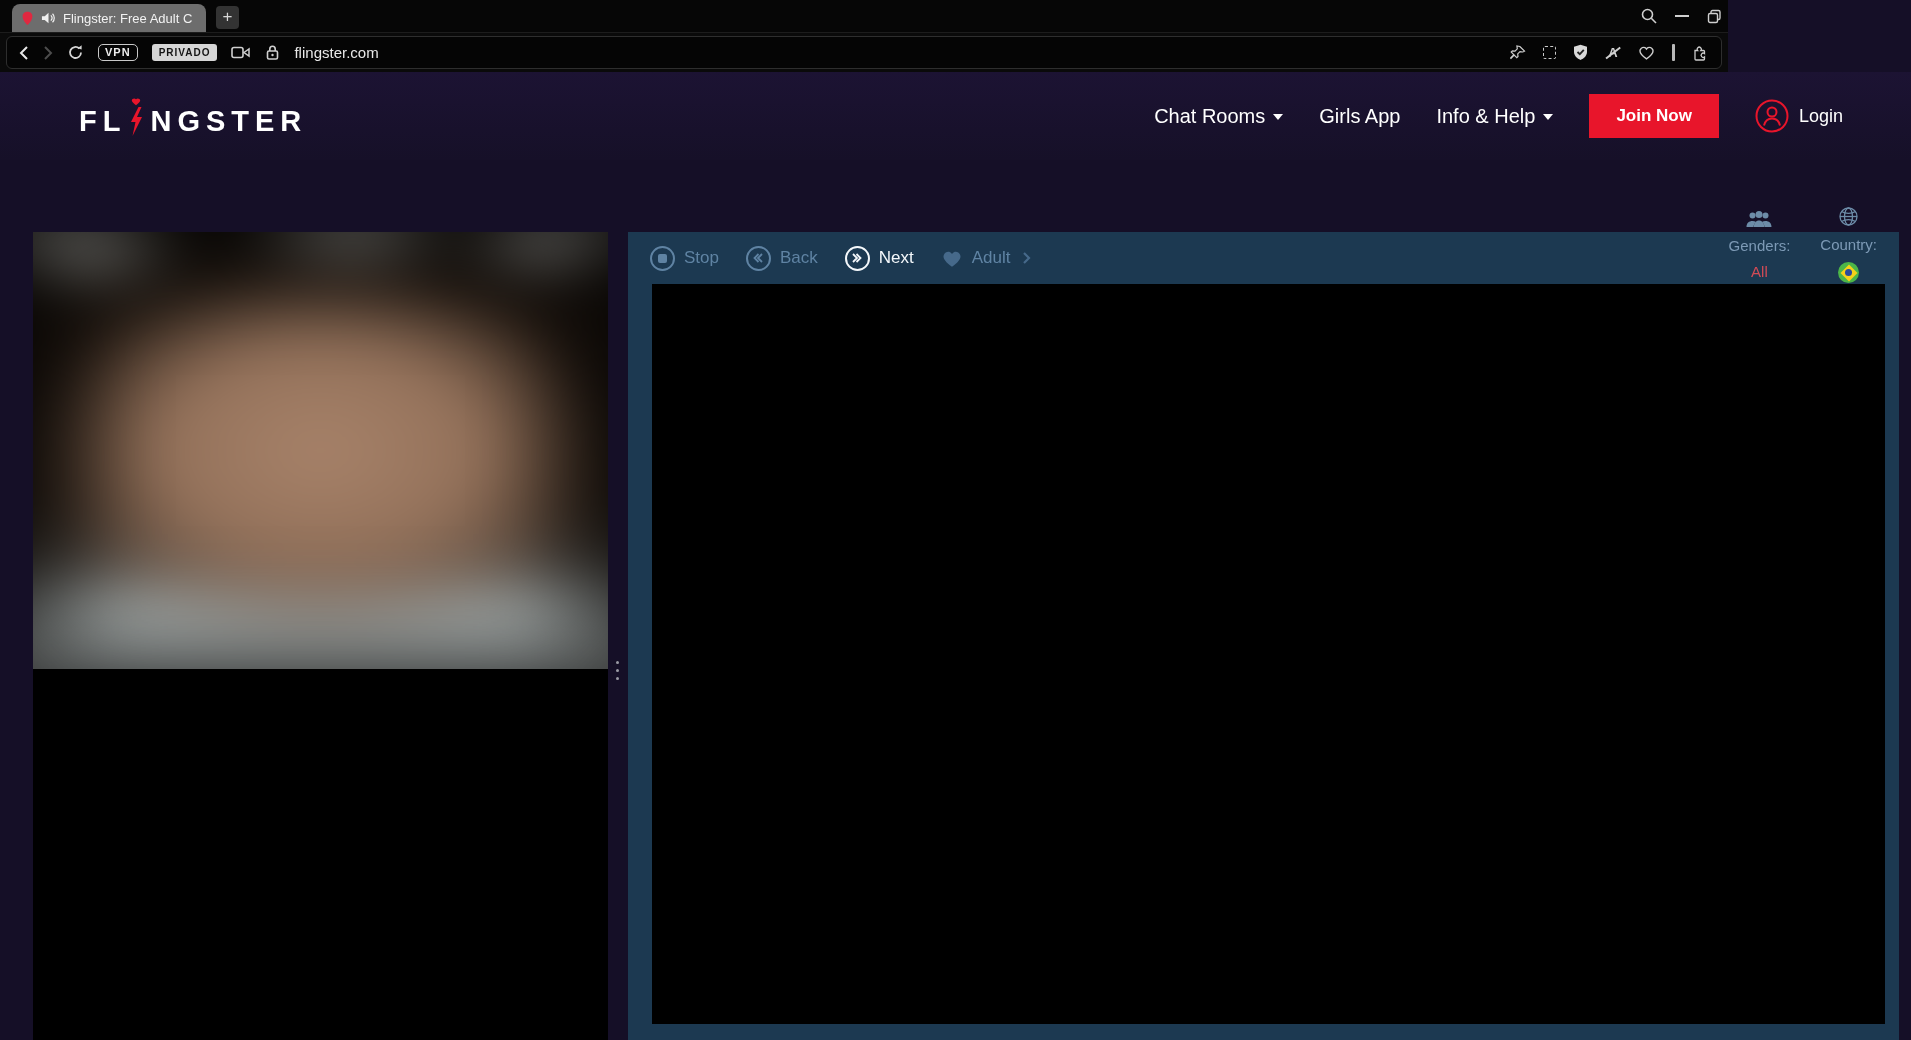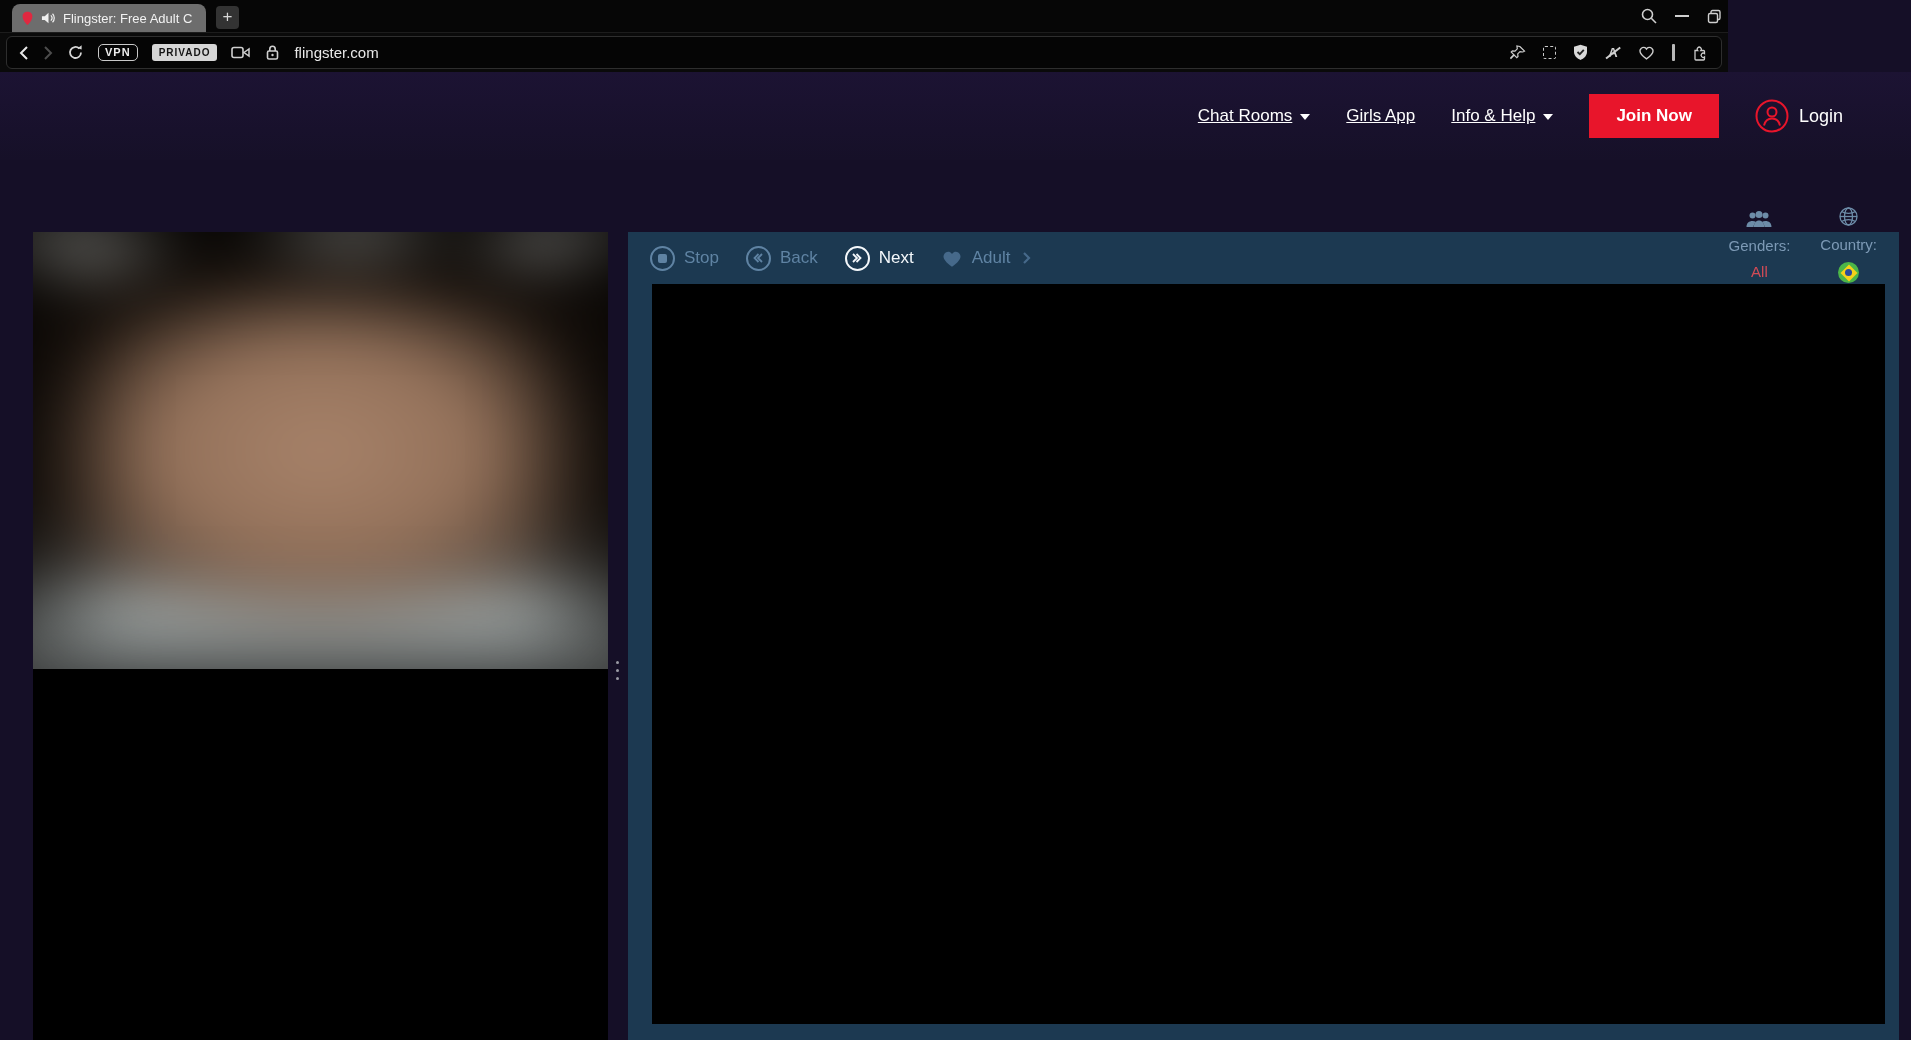--- a/index.html
+++ b/index.html
@@ -38,21 +38,21 @@
                            background:#cfcfcf; transform:rotate(-38deg); }
 
   
   .page { position:absolute; top:72px; left:0; width:1911px; height:968px; background:#150f27; }
   .siteheader { position:absolute; top:0; left:0; right:0; height:88px;
                 background:linear-gradient(#1c1333,#161028); }
   .logo { position:absolute; left:79px; top:26px; display:flex; align-items:flex-end; }
   .logo-txt { color:#fff; font-size:29px; font-weight:bold; letter-spacing:6px; line-height:34px; }
   .logo-bolt { position:relative; width:20px; height:40px; margin:0 4px 0 0; }
   .mainnav { position:absolute; right:68px; top:0; height:88px; display:flex; align-items:center; gap:36px; }
-  .nav-item { display:flex; align-items:center; gap:8px; color:#fff; font-size:17px; cursor:default;text-decoration:underline; }
+  .nav-item { display:flex; align-items:center; gap:8px; color:#fff; font-size:20px; cursor:default; }
   .caret-down { width:0; height:0; border-left:5px solid transparent; border-right:5px solid transparent;
                 border-top:6px solid #fff; margin-top:2px; }
   .join-btn { background:#e8152b; color:#fff; font-size:17px; font-weight:bold; border:none;
               border-radius:0; height:44px; padding:0 27px; }
   .login { display:flex; align-items:center; gap:10px; color:#fff; font-size:18px; }
 
   
   .left-col { position:absolute; left:33px; top:160px; width:575px; height:808px; background:#000; }
   .feed { position:relative; width:575px; height:437px; overflow:hidden; background:#0d0a08; }
   .feed-blur { position:absolute; left:-40px; top:-40px; right:-40px; bottom:-40px;
@@ -195,20 +195,30 @@
             </svg>
         </span>
       </span>
     </div>
   </div>
 </div>
 
 <div class="page">
 
   <div class="siteheader">
+    <div class="logo">
+      <span class="logo-txt">FL</span>
+      <span class="logo-bolt">
+        <svg width="20" height="40" viewBox="0 0 20 40">
+          <path d="M10 1.2c-1.6-1.6-4.2-.4-4.2 1.4 0 1.8 2.8 3.6 4.2 4.6 1.4-1 4.2-2.8 4.2-4.6 0-1.8-2.6-3-4.2-1.4z" fill="#e8152b"></path>
+          <polygon points="12.5,9 5,24 9.5,24 6.5,38 16,19 11,19 15.5,9" fill="#e8152b"></polygon>
+        </svg>
+      </span>
+      <span class="logo-txt">NGSTER</span>
+    </div>
 
     <div class="mainnav">
       <span class="nav-item">
         <span>Chat Rooms</span>
         <i class="caret-down"></i>
       </span>
       <span class="nav-item">
         <span>Girls App</span>
       </span>
       <span class="nav-item">

